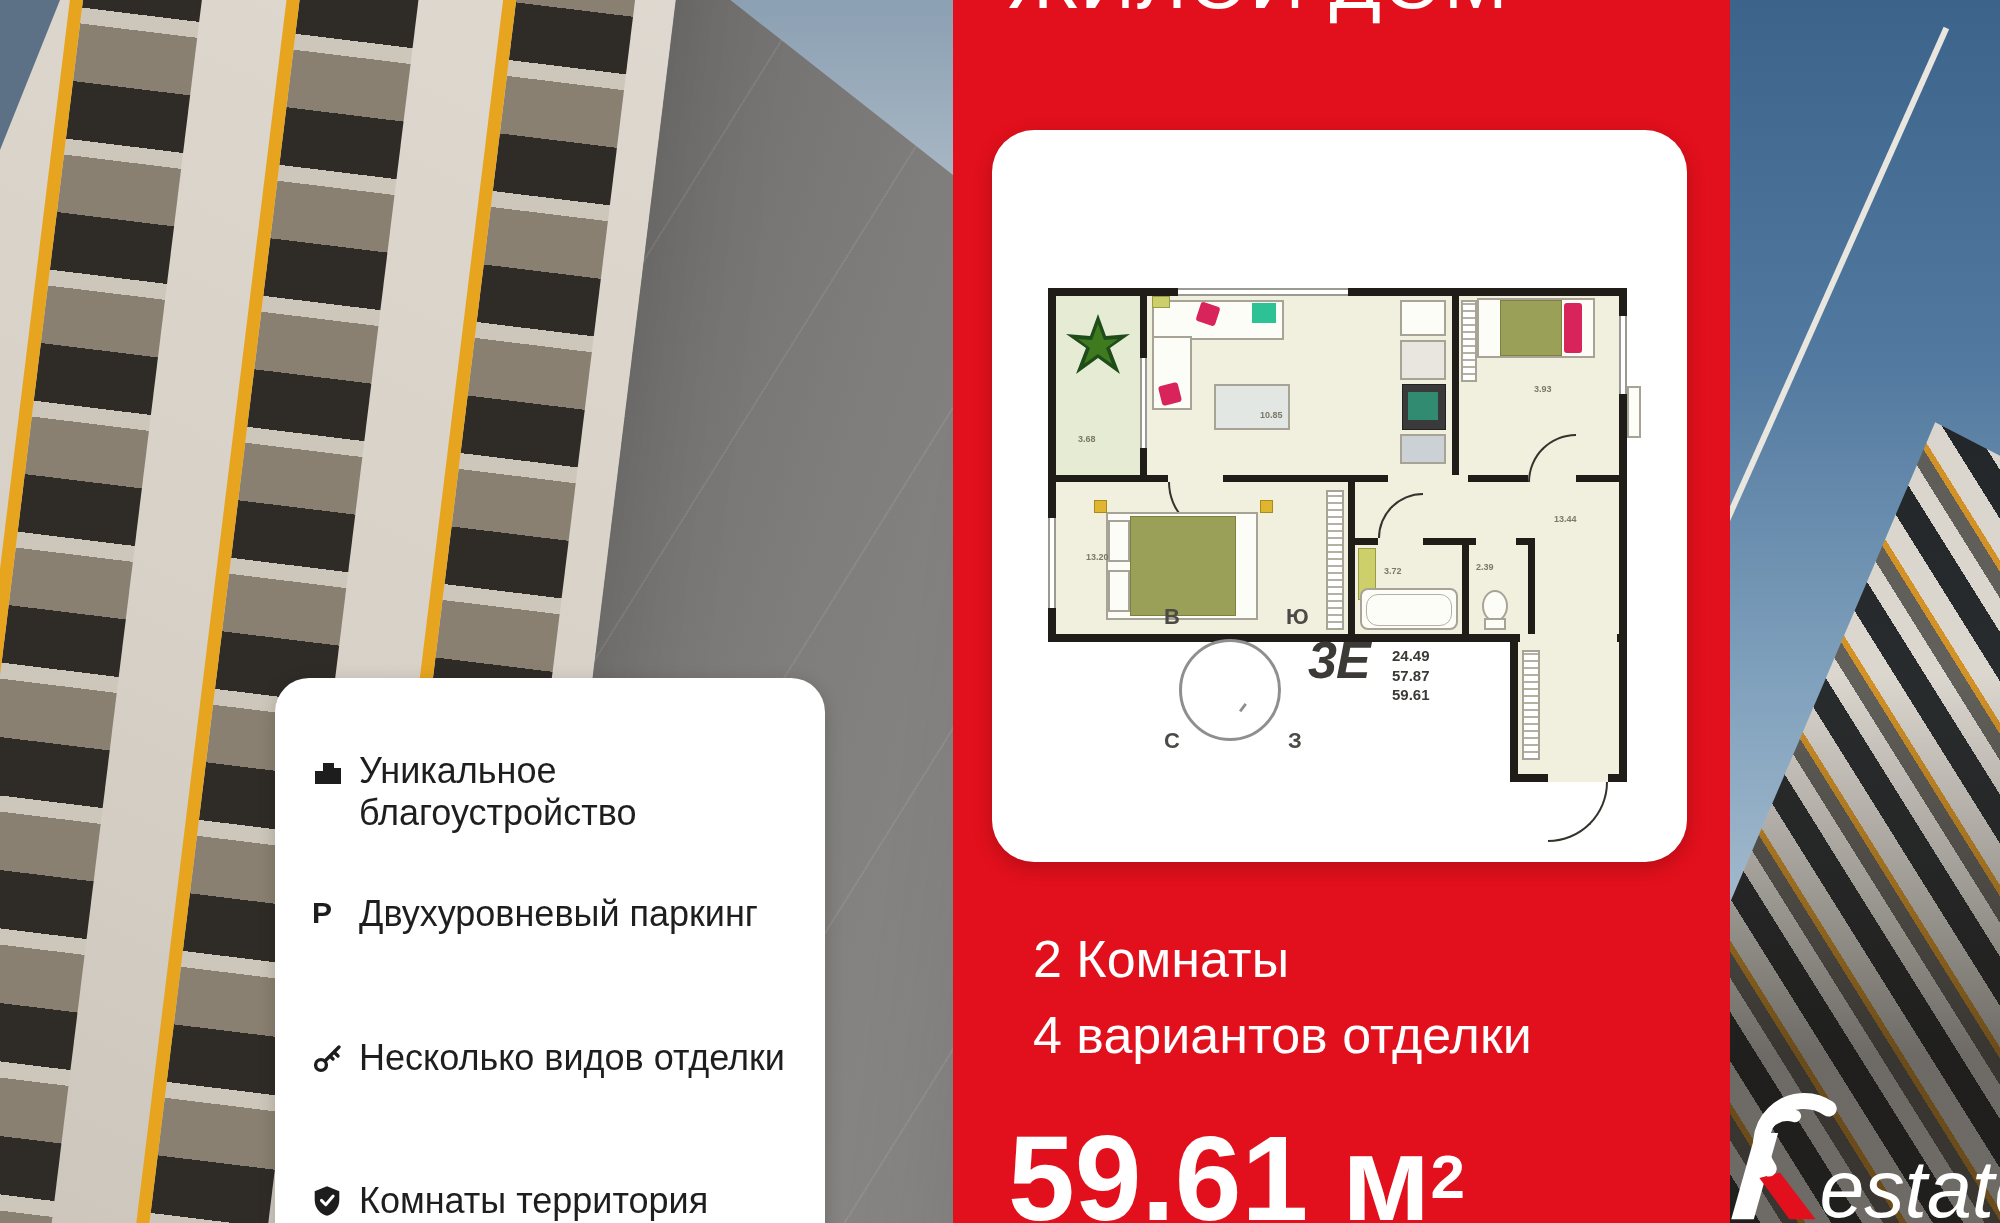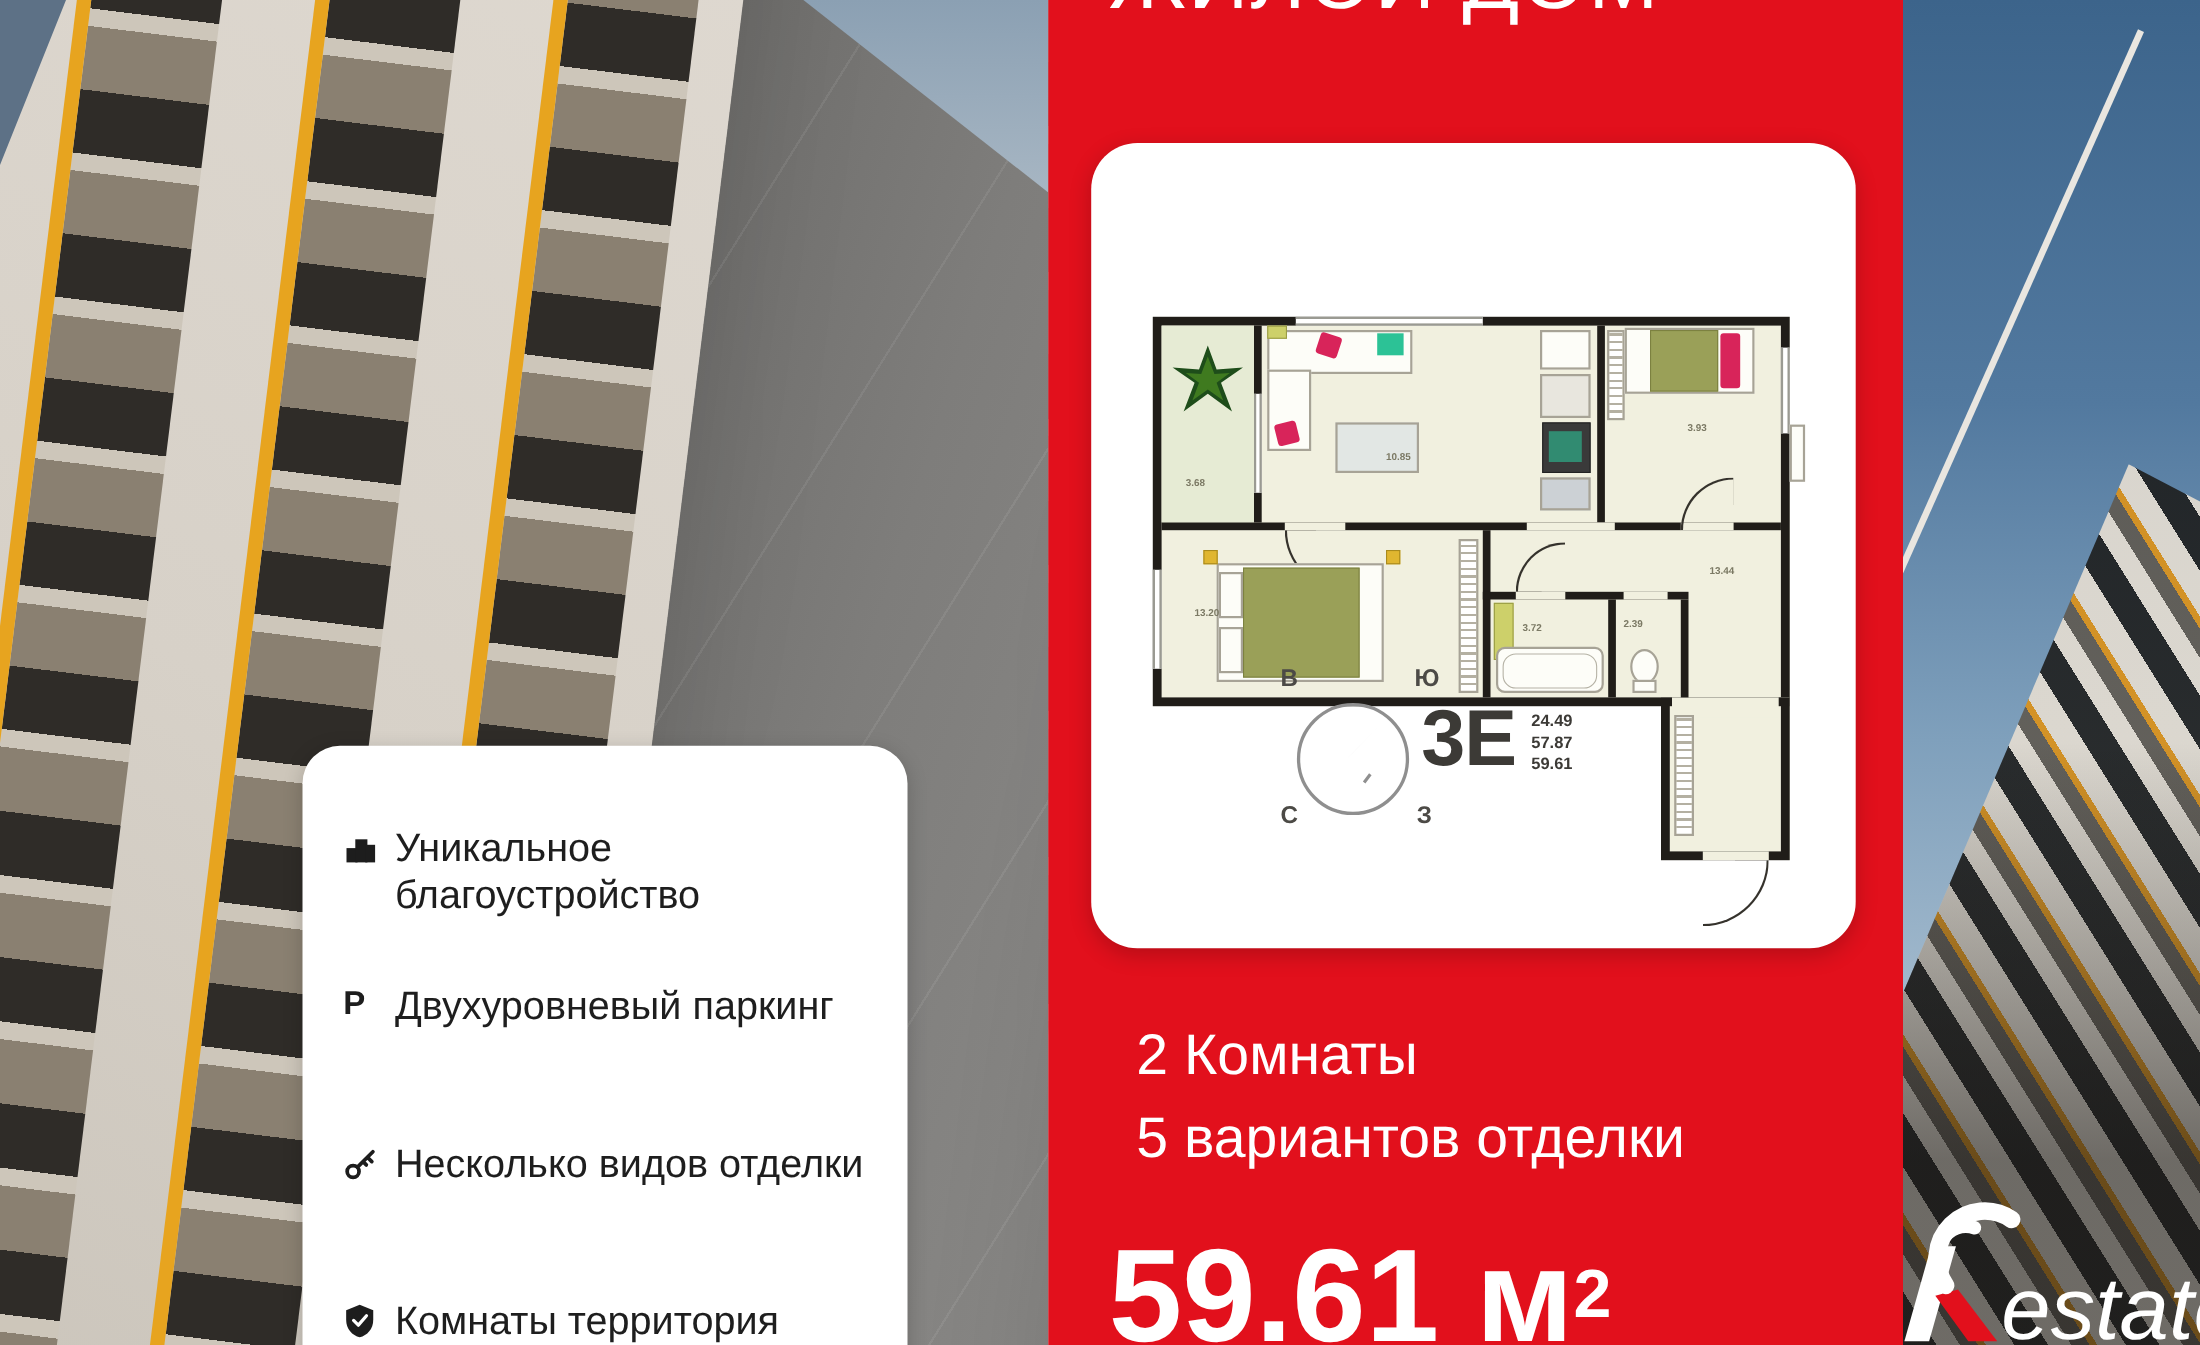--- a/index.html
+++ b/index.html
@@ -57,21 +57,21 @@
   .pillow-red{position:absolute;background:#d8245a;border-radius:3px;}
   .teal{position:absolute;background:#2cc296;}
   .khaki{position:absolute;background:#cdd06a;border:1px solid #9a9c45;box-sizing:border-box;}
   .lamp{position:absolute;width:11px;height:11px;background:#e0b630;border:1px solid #a98a1d;}
   .dark-appl{position:absolute;background:#3a3a3a;border:1px solid #222;}
   .room-label{position:absolute;font-size:9px;color:#7b7964;font-weight:700;}
   .arc{position:absolute;box-sizing:border-box;}
   .balcony-floor{position:absolute;background:#e6ebd4;}
   .compass-circle{position:absolute;left:187px;top:509px;width:96px;height:96px;border:3px solid #8f8f8f;border-radius:50%;}
   .compass-label{position:absolute;font-size:22px;font-weight:600;color:#4c4a46;}
-  .layout-code{position:absolute;left:300px;top:500px;font-size:72px;font-weight:700;color:#3c3a36;letter-spacing:-1px;}
+  .layout-code{position:absolute;left:316px;top:500px;font-size:52px;font-weight:700;color:#3c3a36;letter-spacing:-1px;font-style:italic;}
   .area-breakdown{position:absolute;left:400px;top:516px;font-size:15px;font-weight:700;color:#3c3a36;line-height:1.3;}
 
   
   .photo-right{position:absolute;left:1730px;top:0;width:270px;height:1223px;overflow:hidden;
                background:linear-gradient(180deg,#3c648b 0%,#52799f 30%,#7fa0bc 55%,#a3bacd 75%,#b9c9d6 100%);}
   .bldg2{position:absolute;left:0;top:380px;width:270px;height:843px;
          clip-path:polygon(0% 62%,76% 5%,100% 9%,100% 100%,0% 100%);
          background:
            linear-gradient(180deg,rgba(0,0,0,0) 35%,rgba(18,16,14,.55) 80%),
            repeating-linear-gradient(58deg,rgba(25,23,20,.85) 0 26px,rgba(224,218,208,.95) 26px 44px,rgba(95,89,80,.9) 44px 58px,rgba(216,146,31,.95) 58px 64px,rgba(224,218,208,.95) 64px 86px);}
@@ -139,21 +139,21 @@
           <path d="M7.5 12.5 L11 16 L17 9" stroke="#fff" stroke-width="2.4" fill="none" stroke-linecap="round" stroke-linejoin="round"></path>
           </svg>
       </span>
       <span class="flabel">Комнаты территория</span>
     </div>
   </div>
 
   <div class="red-panel">
     <div class="title-clipped">ЖИЛОЙ ДОМ</div>
     <div class="rooms-line">2 Комнаты</div>
-    <div class="finish-line">5 вариантов отделки</div>
+    <div class="finish-line">4 вариантов отделки</div>
     <div class="area-big"><span>59.61 м</span><span class="sup">2</span></div>
   </div>
 
   <div class="plan-card">
     <div class="plan">
 
       <div class="pblock" style="left:0;top:0;width:579px;height:354px"></div>
       <div class="pblock" style="left:462px;top:346px;width:117px;height:148px"></div>
       <div class="patch" style="left:472px;top:346px;width:97px;height:18px"></div>
 

